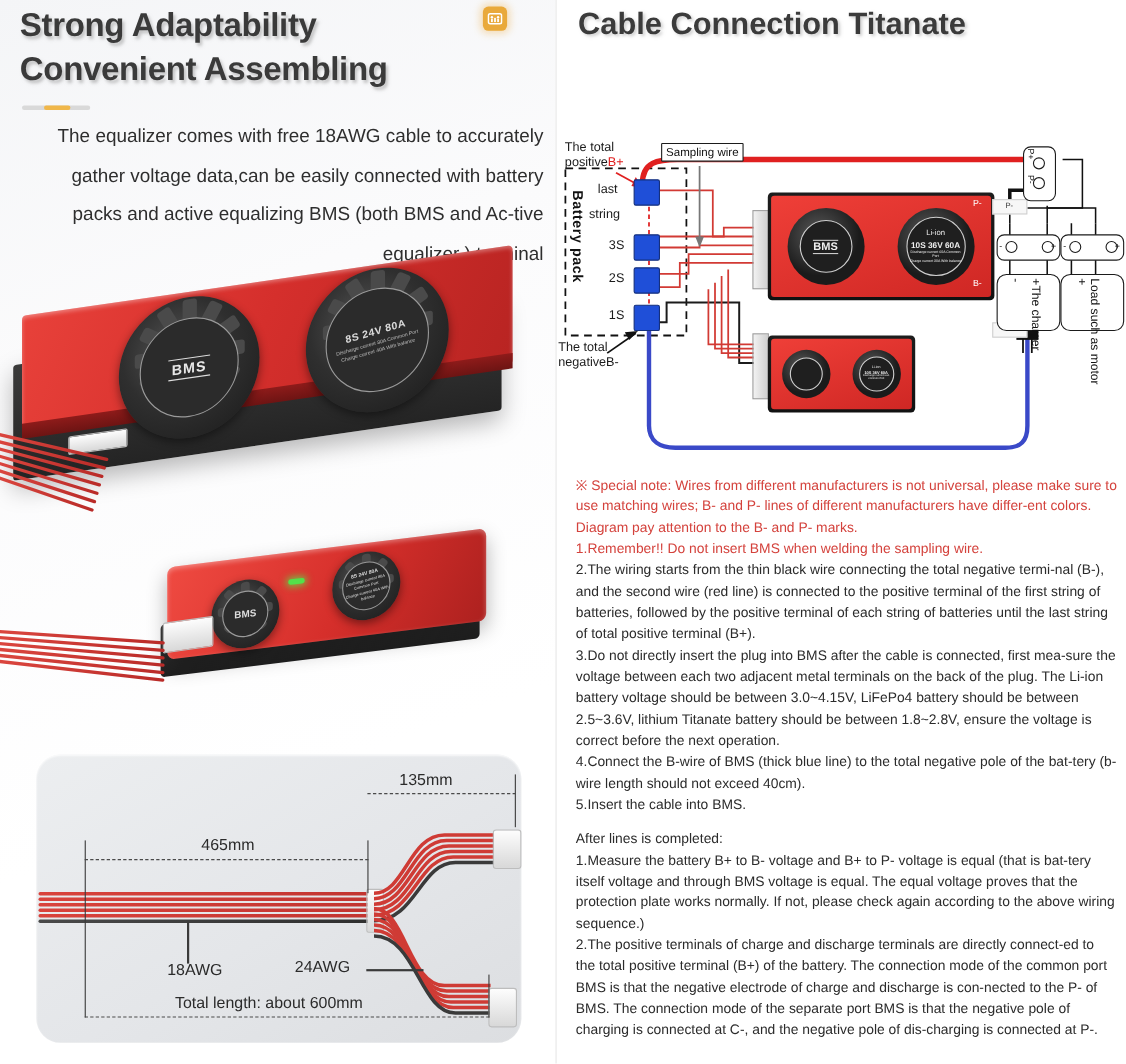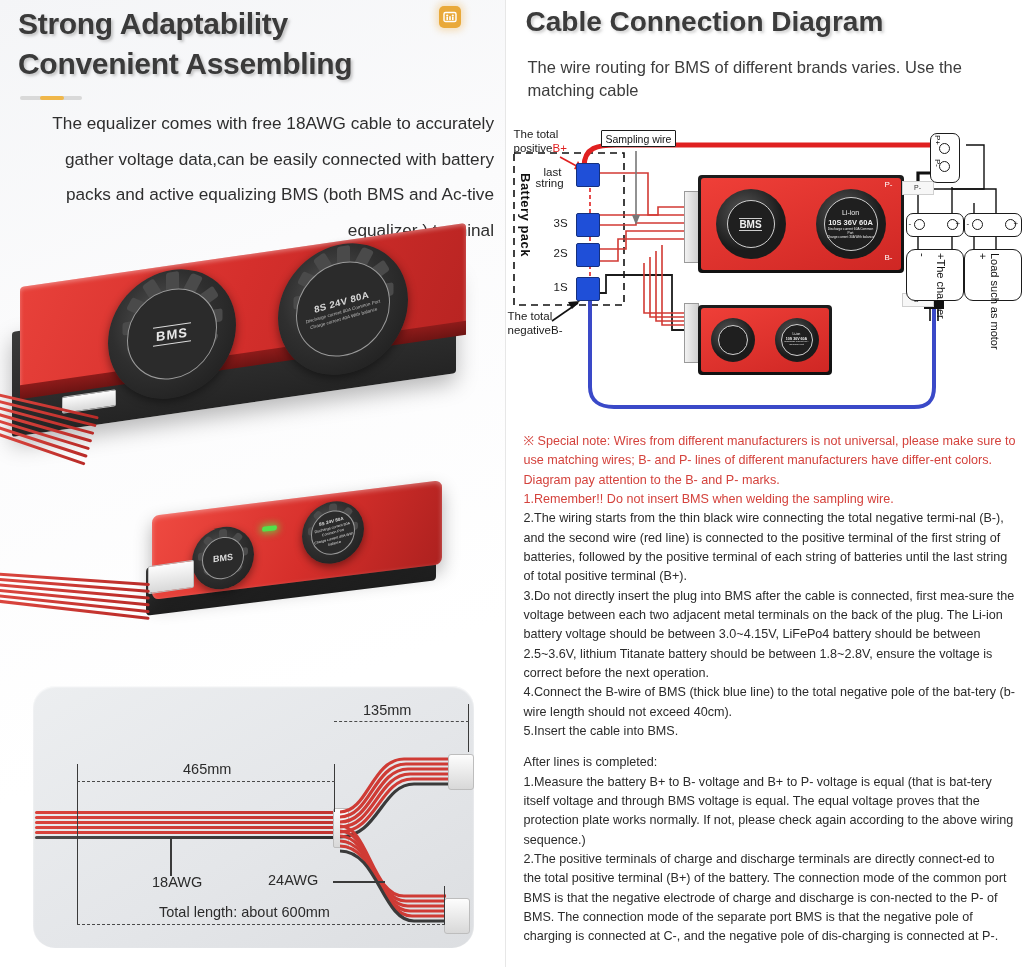--- a/index.html
+++ b/index.html
@@ -392,22 +392,21 @@
 
       <div class="dim-tick" style="left:44px;top:126px;height:113px;"></div>
       <div class="dim-tick" style="left:411px;top:200px;height:39px;"></div>
       <div class="dim-line" style="left:44px;top:238px;width:368px;"></div>
       <div class="dim-text" style="left:126px;top:218px;">Total length: about 600mm</div>
     </div>
   </div>
 
   <div class="right-panel">
 
-    <div class="r-title">Cable Connection Diagram</div>
-    <div class="r-sub">The wire routing for BMS of different brands varies. Use the matching cable</div>
+    <div class="r-title">Cable Connection Titanate</div>
 
     <div class="schem">
 
       <svg class="sv" width="519" height="300">
 
         <rect x="8" y="28" width="110" height="152" fill="none" stroke="#111" stroke-width="1.6" stroke-dasharray="7,5"></rect>
 
         <path d="M78,42 C78,22 92,20 110,20 L430,20" fill="none" stroke="#e02020" stroke-width="5"></path>
 
         <path d="M84,56 L84,168" fill="none" stroke="#e02020" stroke-width="1.6" stroke-dasharray="4,3"></path>
@@ -479,21 +478,21 @@
       <div class="boxlabel" style="left:95px;top:5px;">Sampling wire</div>
 
       <div class="vert-label" style="left:12px;top:48px;">Battery pack</div>
 
       <div style="position:absolute;left:70px;top:38px;width:22px;height:22px;background:#1f4fd8;border:1px solid #15307d;border-radius:2px;"></div>
       <div style="position:absolute;left:70px;top:88px;width:22px;height:22px;background:#1f4fd8;border:1px solid #15307d;border-radius:2px;"></div>
       <div style="position:absolute;left:70px;top:118px;width:22px;height:22px;background:#1f4fd8;border:1px solid #15307d;border-radius:2px;"></div>
       <div style="position:absolute;left:70px;top:152px;width:22px;height:22px;background:#1f4fd8;border:1px solid #15307d;border-radius:2px;"></div>
 
       <div class="slabel" style="left:38px;top:40px;">last</div>
-      <div class="slabel" style="left:30px;top:51px;">string</div>
+      <div class="slabel" style="left:30px;top:63px;">string</div>
       <div class="slabel" style="left:48px;top:91px;">3S</div>
       <div class="slabel" style="left:48px;top:121px;">2S</div>
       <div class="slabel" style="left:48px;top:155px;">1S</div>
 
       <div style="position:absolute;left:178px;top:66px;width:13px;height:70px;background:linear-gradient(90deg,#f2f2f2,#cfcfcf);border:1px solid #9a9a9a;"></div>
       <div style="position:absolute;left:178px;top:178px;width:13px;height:58px;background:linear-gradient(90deg,#f2f2f2,#cfcfcf);border:1px solid #9a9a9a;"></div>
 
       <div class="bms-unit" style="left:192px;top:50px;width:200px;height:92px;">
         <div class="face">
           <div class="minifan" style="width:70px;height:70px;">

